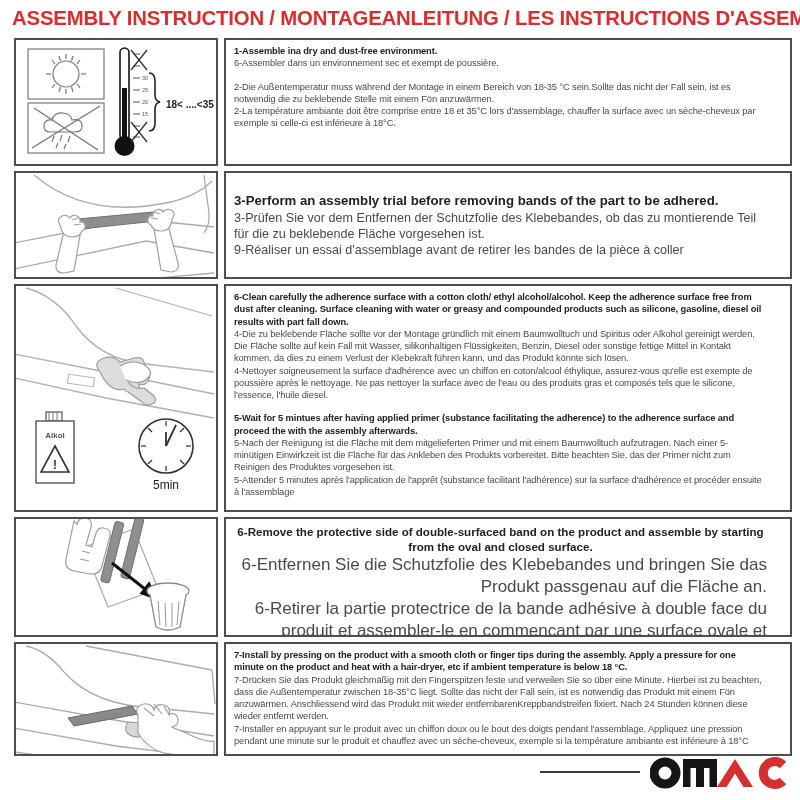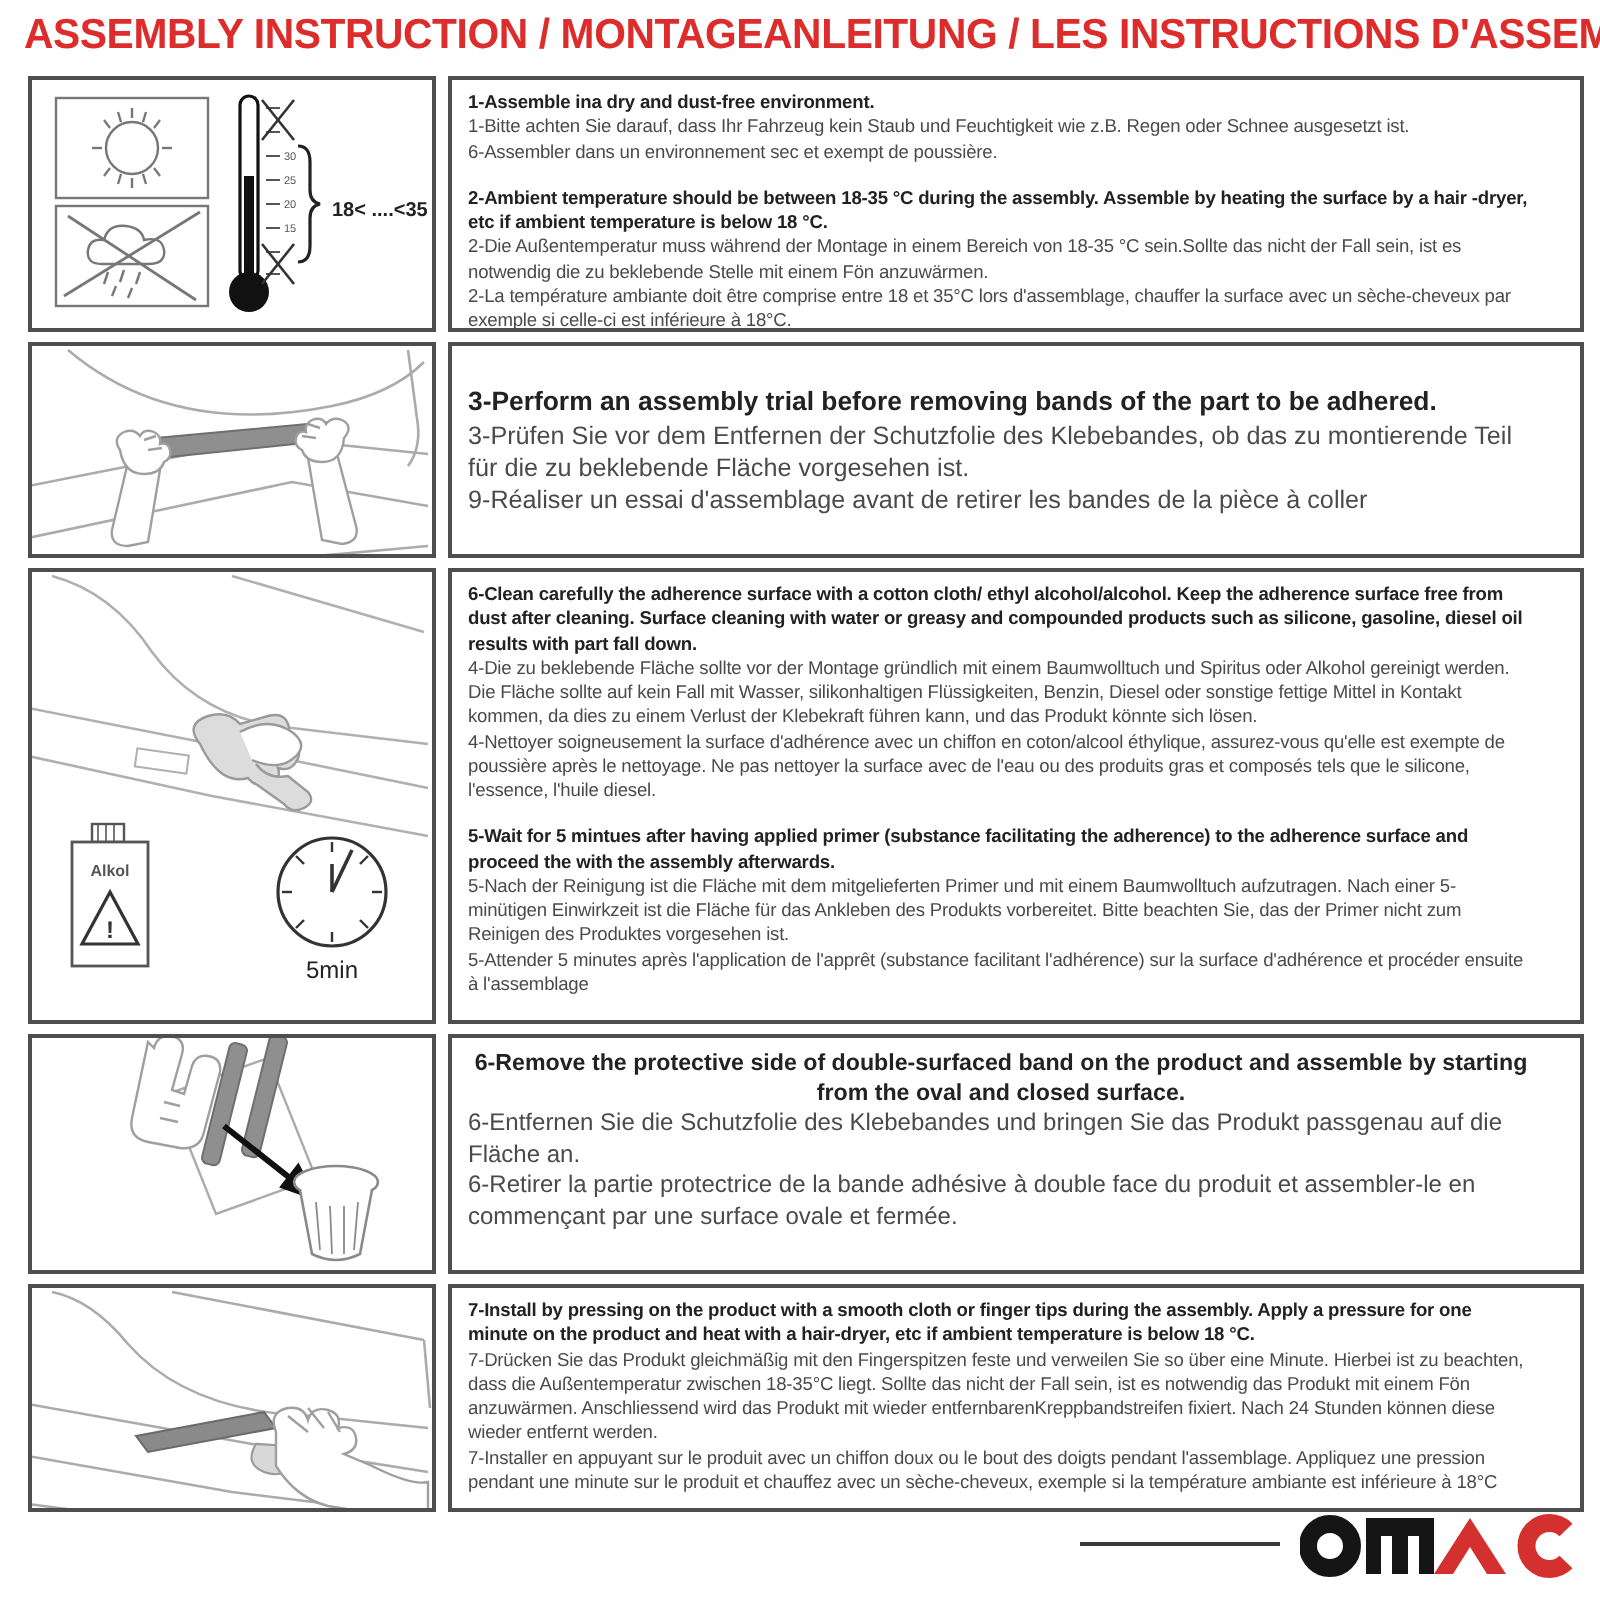--- a/index.html
+++ b/index.html
@@ -22,21 +22,21 @@
   .r1{height:128px;} .r2{height:108px;} .r3{height:228px;} .r4{height:120px;} .r5{height:114px;}
   .center-v{display:flex;flex-direction:column;justify-content:center;}
   p{margin:0;}
   .step+.step{margin-top:11px;}
   .en{font-weight:700;color:#222;}
   .de,.fr{font-weight:400;color:#4a4a4a;}
   .fs-s .en,.fs-s .de,.fs-s .fr{font-size:9.3px;line-height:1.32;letter-spacing:-0.1px;}
   .fs-l .en{font-size:13.2px;line-height:1.3;}
   .fs-l .de,.fs-l .fr{font-size:12.6px;line-height:1.3;}
   .fs-m .en{font-size:11.6px;line-height:1.3;text-align:center;}
-  .fs-m .de,.fs-m .fr{font-size:12px;line-height:1.3;}
+  .fs-m .de,.fs-m .fr{font-size:17px;line-height:1.3;text-align:right;}
   svg{display:block;}
   .footer{
     position:absolute;right:12px;bottom:10px;
     display:flex;align-items:center;gap:10px;
   }
   .footer-line{width:100px;height:0;border-top:2px solid #3a3a3a;}
 </style>
 </head>
 <body>
 
@@ -108,25 +108,23 @@
           </g>
 
           <path d="M133,33 q6,0 6,8 l0,14 q0,6 5,7 q-5,1 -5,7 l0,14 q0,8 -6,8" fill="none" stroke="#222" stroke-width="1.6"></path>
         </g>
         <text x="150" y="68" font-size="10" font-weight="bold" fill="#222" font-family="Liberation Sans, sans-serif">18&lt; ....&lt;35 C</text>
       </svg>
     </div>
     <div class="cell cell-right r1 fs-s">
       <div class="step">
         <p class="en">1-Assemble ina dry and dust-free environment.</p>
-        <p class="de">1-Bitte achten Sie darauf, dass Ihr Fahrzeug kein Staub und Feuchtigkeit wie z.B. Regen oder Schnee ausgesetzt ist.</p>
         <p class="fr">6-Assembler dans un environnement sec et exempt de poussière.</p>
       </div>
       <div class="step">
-        <p class="en">2-Ambient temperature should be between 18-35 °C  during the assembly. Assemble by heating the surface by a hair -dryer, etc if ambient temperature is below 18 °C.</p>
         <p class="de">2-Die Außentemperatur muss während der Montage in einem Bereich von 18-35 °C  sein.Sollte das nicht der Fall sein, ist es notwendig die zu beklebende Stelle mit einem Fön anzuwärmen.</p>
         <p class="fr">2-La température ambiante doit être comprise entre 18 et 35°C lors d'assemblage, chauffer la surface avec un sèche-cheveux par exemple si celle-ci est inférieure à 18°C.</p>
       </div>
     </div>
   </div>
 
   <div class="row">
     <div class="cell cell-left r2">
       <svg width="200" height="122" viewBox="0 0 200 122">
         <g fill="none" stroke="#ababab" stroke-width="1.3">

